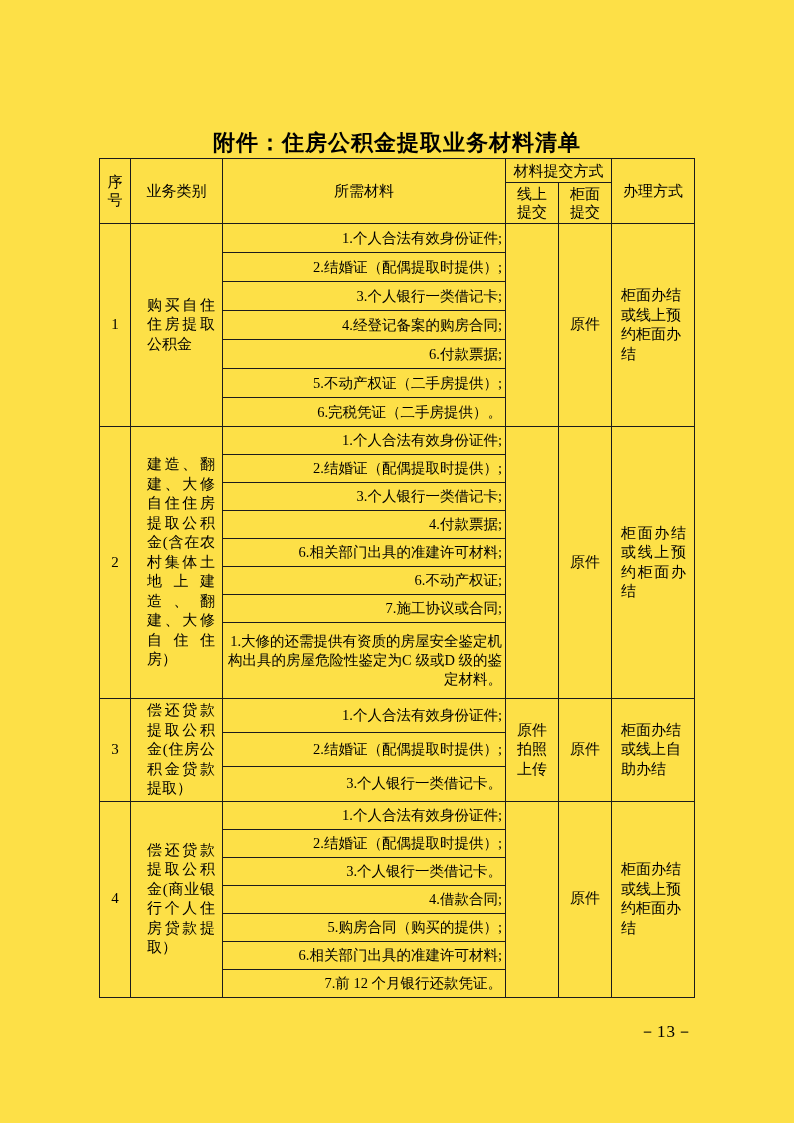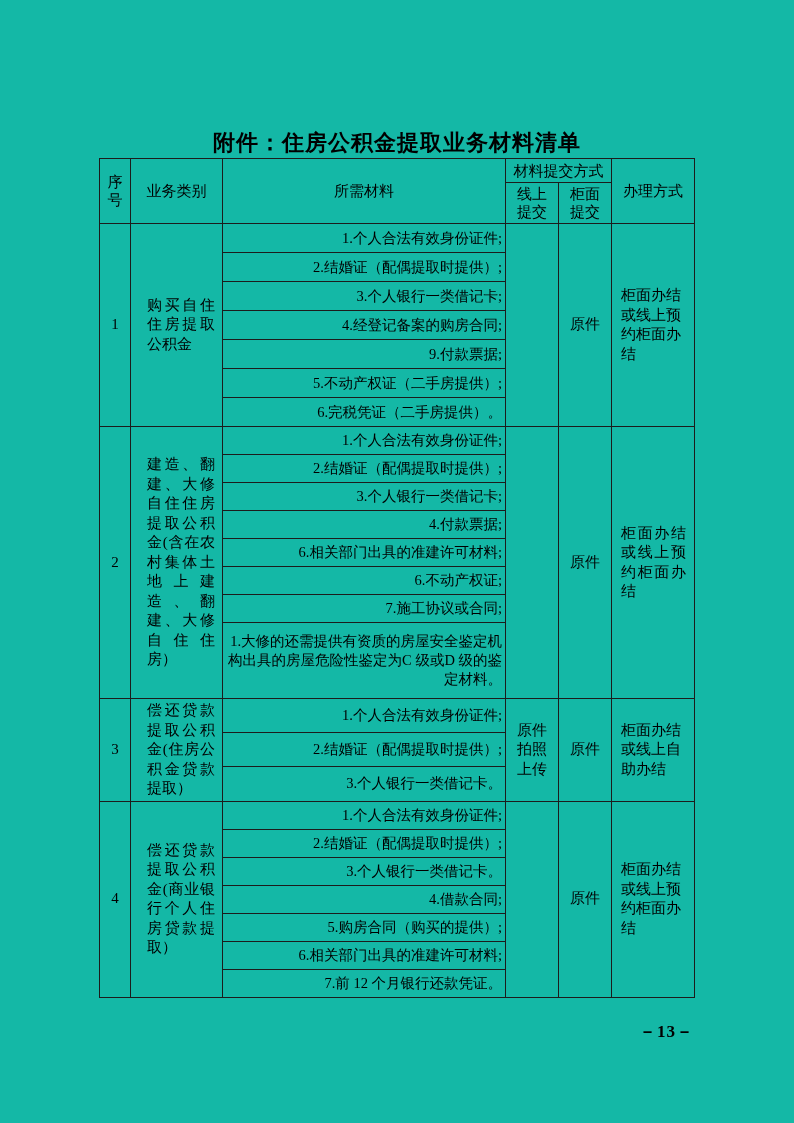--- a/index.html
+++ b/index.html
@@ -1,20 +1,20 @@
 <!DOCTYPE html>
 <html><head>
 <meta charset="utf-8">
 <style>
   html,body{margin:0;padding:0;}
   body{
     width:794px;height:1123px;background:#ffffff;position:relative;
     font-family:"Liberation Serif", serif;color:#000000;
   }
-  .page{position:absolute;inset:0;width:794px;height:1123px;background:#14b8a6;}
+  .page{position:absolute;inset:0;width:794px;height:1123px;background:#fde047;}
   .doc-title{
     position:absolute;top:128px;left:0;width:794px;text-align:center;
     font-size:22px;font-weight:700;letter-spacing:1px;
   }
   table.doc-table{
     position:absolute;top:158px;left:99px;width:595px;
     border-collapse:collapse;table-layout:fixed;
   }
   .doc-table th,.doc-table td{
     border:1.5px solid #1c1c1c;font-weight:normal;
@@ -23,21 +23,21 @@
     word-break:break-word;overflow:hidden;
   }
   .doc-table th{line-height:1.2;}
   th.sub,td.sub{padding:2px 6px;}
   td.mat{text-align:right;padding:1px 3px 1px 5px;font-size:14.5px;}
   td.cat{text-align:justify;padding:2px 7px 2px 16px;}
   td.handle{text-align:left;padding:2px 8px 2px 9px;}
   td.handle.just{text-align:justify;}
   .pageno{
     position:absolute;top:1020px;right:100px;
-    font-size:17px;letter-spacing:1px;font-weight:bold;
+    font-size:17px;letter-spacing:1px;
   }
 </style>
 </head>
 <body>
 
 <div class="page">
 
   <div class="doc-title">附件：住房公积金提取业务材料清单</div>
 
   <table class="doc-table">
@@ -75,21 +75,21 @@
       <tr style="height:29px">
           <td class="mat">2.结婚证（配偶提取时提供）;</td>
         </tr>
       <tr style="height:29px">
           <td class="mat">3.个人银行一类借记卡;</td>
         </tr>
       <tr style="height:29px">
           <td class="mat">4.经登记备案的购房合同;</td>
         </tr>
       <tr style="height:29px">
-          <td class="mat">9.付款票据;</td>
+          <td class="mat">6.付款票据;</td>
         </tr>
       <tr style="height:29px">
           <td class="mat">5.不动产权证（二手房提供）;</td>
         </tr>
       <tr style="height:29px">
           <td class="mat">6.完税凭证（二手房提供）。</td>
         </tr>
 
       <tr style="height:28px">
         <td rowspan="8">2</td>

